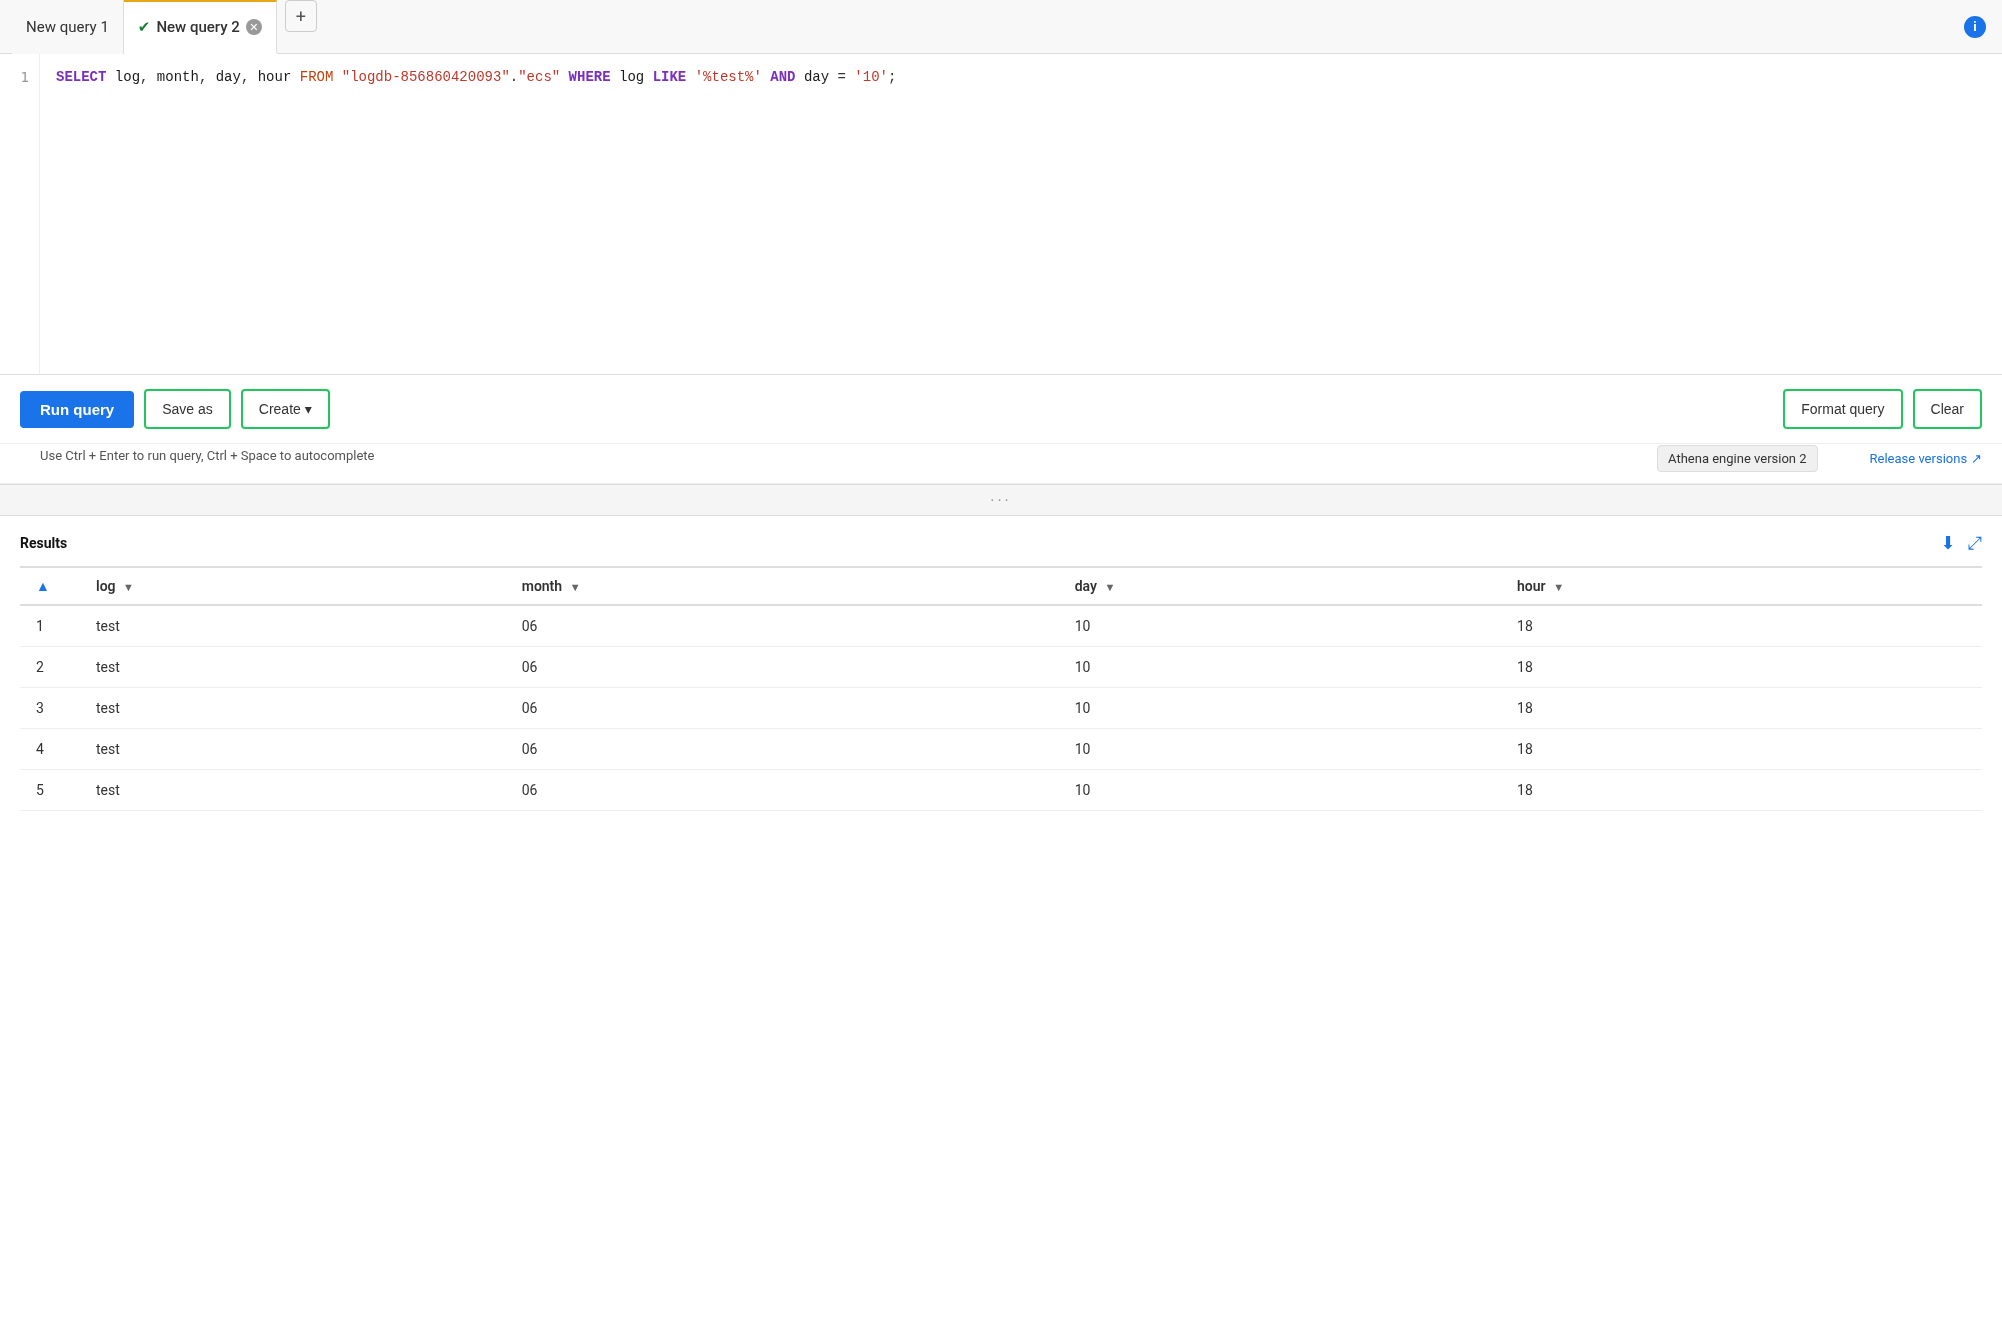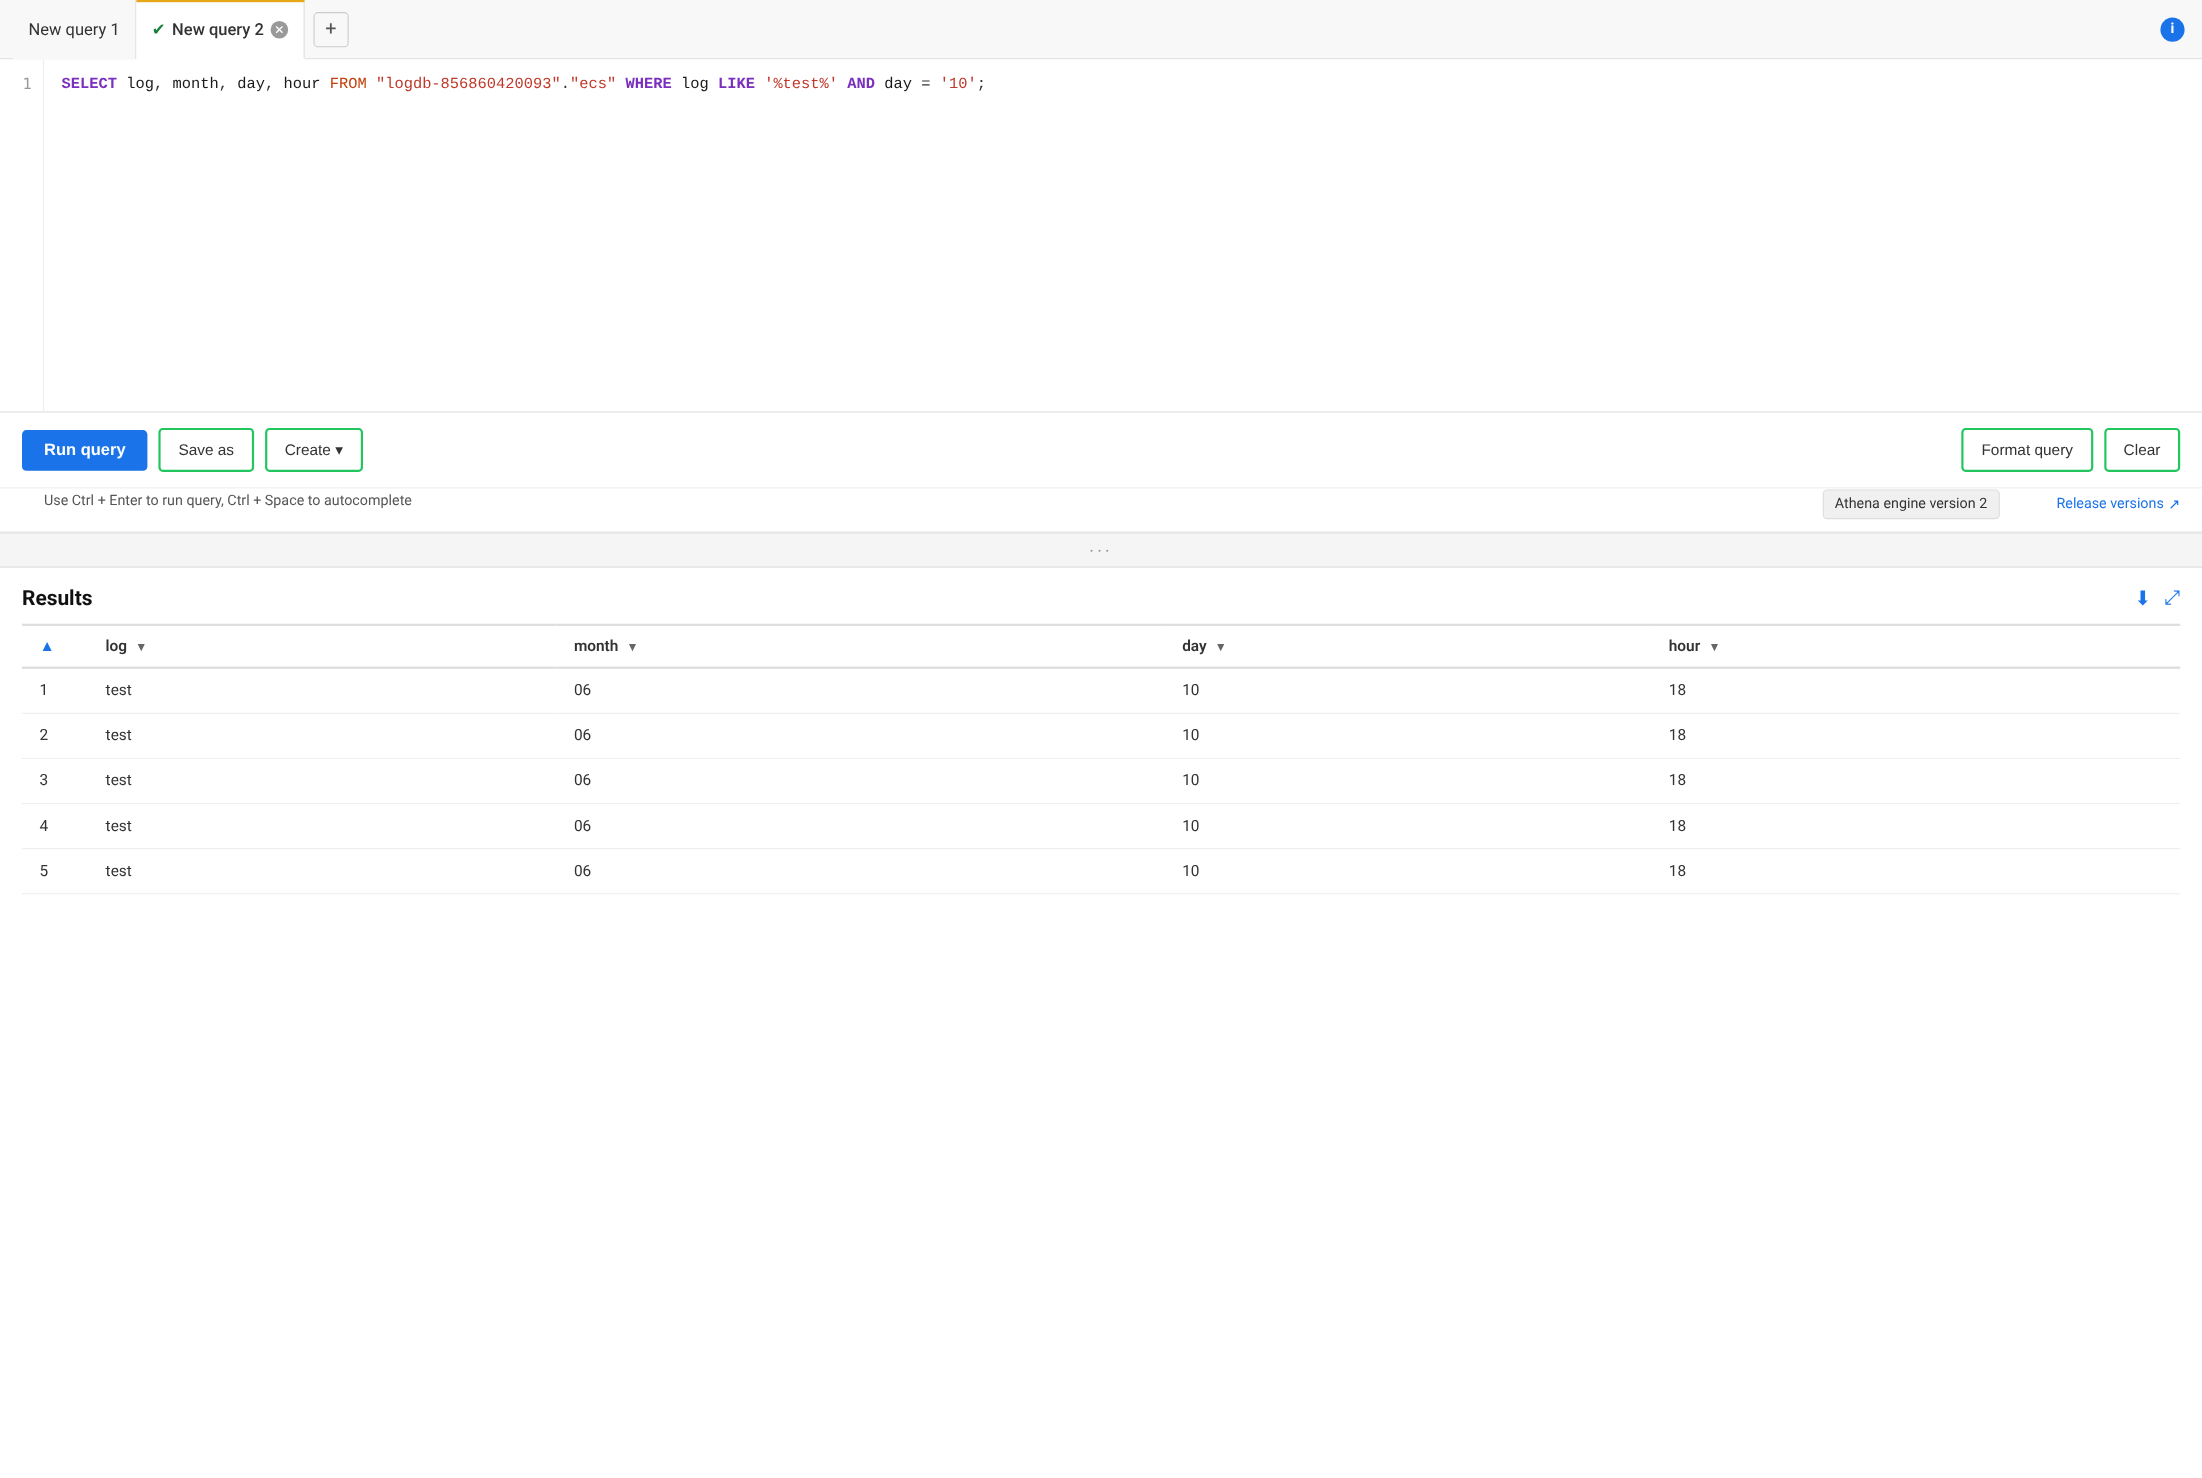--- a/index.html
+++ b/index.html
@@ -1,21 +1,21 @@
 <!DOCTYPE html>
 <html><head>
   <meta charset="utf-8">
   <style>
     * { box-sizing: border-box; margin: 0; padding: 0; }
     body { font-family: -apple-system, BlinkMacSystemFont, "Segoe UI", Roboto, sans-serif; font-size: 14px; background: #fff; color: #333; }
 
     
     .tabs-bar {
       display: flex;
-      align-items: center;
+      align-items: flex-start;
       border-bottom: 1px solid #ddd;
       padding: 0 12px;
       background: #f8f8f8;
       height: 54px;
       position: relative;
     }
     .tab {
       display: flex;
       align-items: center;
       padding: 0 14px;
@@ -206,21 +206,21 @@
     .results-section {
       padding: 16px 20px;
     }
     .results-header {
       display: flex;
       align-items: center;
       justify-content: space-between;
       margin-bottom: 12px;
     }
     .results-title {
-      font-size: 19px;
+      font-size: 14px;
       font-weight: 700;
       color: #111;
     }
     .results-icons {
       display: flex;
       gap: 12px;
     }
     .icon-btn {
       color: #1a73e8;
       font-size: 18px;

